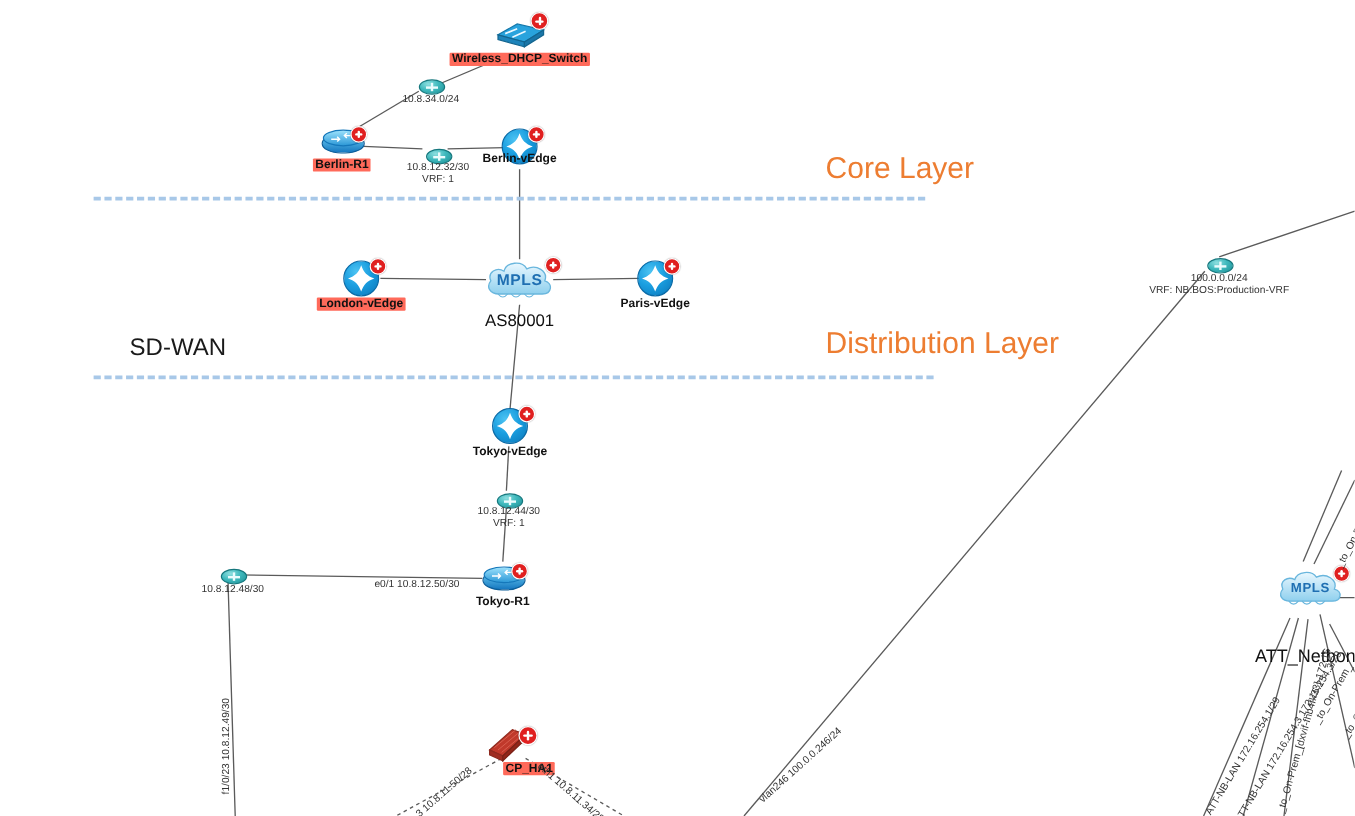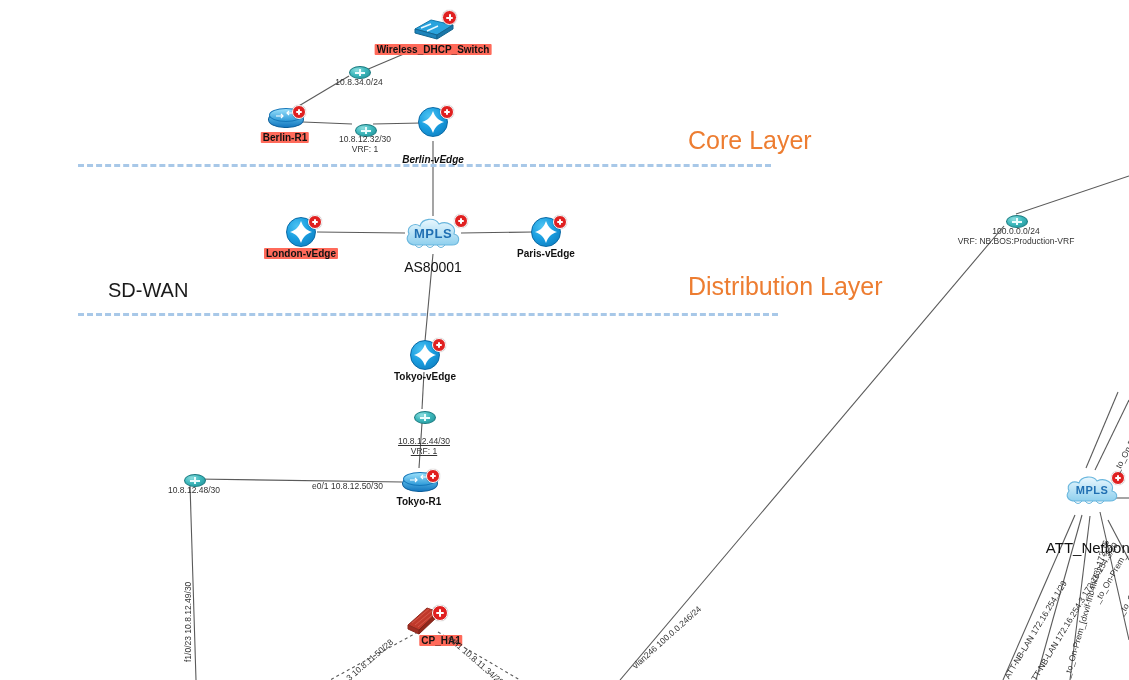--- a/index.html
+++ b/index.html
@@ -215,21 +215,21 @@
   </div>
 
   <div class="node" style="left:418px;top:107px;">
     <div class="icon-wrap vedge">
       <div class="disc"></div>
       <svg width="30" height="30" viewBox="0 0 30 30" style="position:absolute;left:0;top:0;">
         <path d="M15,4 C17,10 20,13 26,15 C20,17 17,20 15,26 C13,20 10,17 4,15 C10,13 13,10 15,4 Z" fill="#ffffff"></path>
       </svg>
       <span class="badge" style="width:12px;height:12px;left:22px;top:-2px;"></span>
     </div>
-    <div class="node-label" style="top:47px;font-style:italic;">Berlin-vEdge</div>
+    <div class="node-label" style="top:20px;">Berlin-vEdge</div>
   </div>
 
   <div class="node" style="left:286px;top:217px;">
     <div class="icon-wrap vedge">
       <div class="disc"></div>
       <svg width="30" height="30" viewBox="0 0 30 30" style="position:absolute;left:0;top:0;">
         <path d="M15,4 C17,10 20,13 26,15 C20,17 17,20 15,26 C13,20 10,17 4,15 C10,13 13,10 15,4 Z" fill="#ffffff"></path>
       </svg>
       <span class="badge" style="width:12px;height:12px;left:22px;top:-2px;"></span>
     </div>
@@ -326,21 +326,21 @@
   <div class="node" style="left:355px;top:124px;">
     <div class="iface"></div>
     <div class="edge-label" style="left:-24px;top:11px;width:68px;">
       <div>10.8.12.32/30</div>
       <div>VRF: 1</div>
     </div>
   </div>
 
   <div class="node" style="left:414px;top:411px;">
     <div class="iface"></div>
-    <div class="edge-label" style="left:-24px;top:26px;width:68px;text-decoration:underline;">
+    <div class="edge-label" style="left:-24px;top:10px;width:68px;">
       <div>10.8.12.44/30</div>
       <div>VRF: 1</div>
     </div>
   </div>
 
   <div class="node" style="left:184px;top:474px;">
     <div class="iface"></div>
     <div class="edge-label" style="left:-27px;top:12px;width:74px;">10.8.12.48/30</div>
   </div>
 

